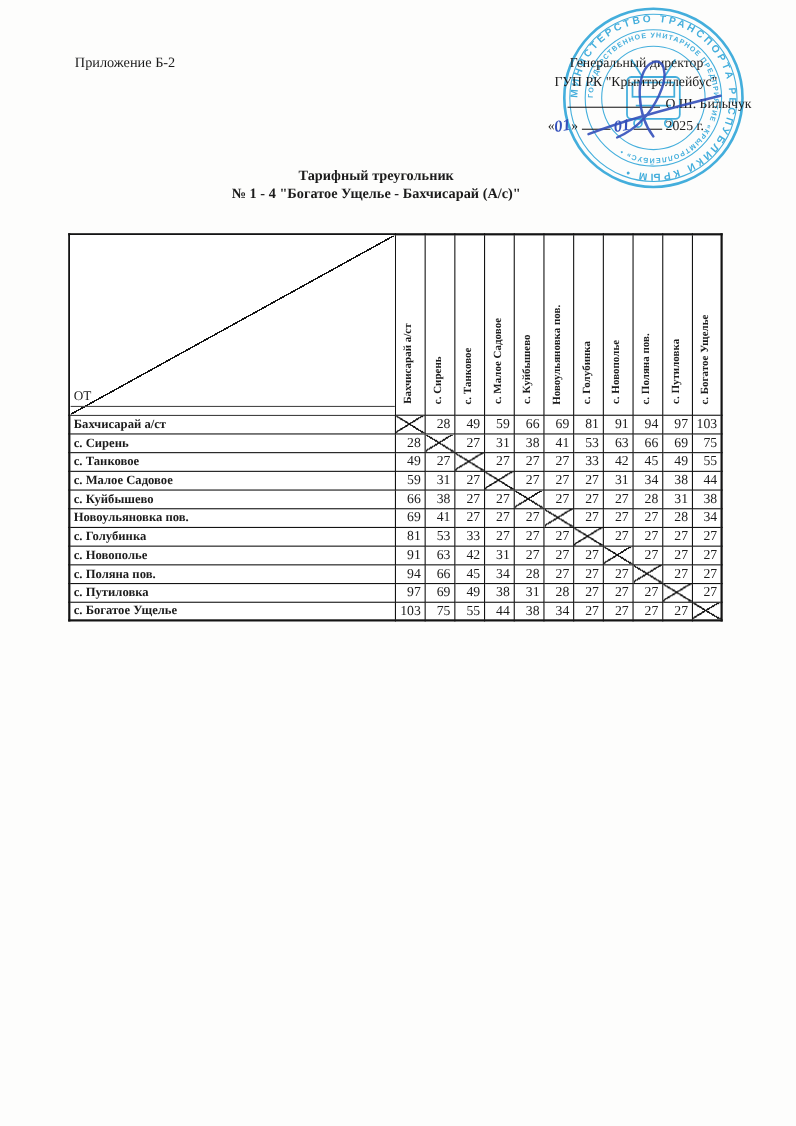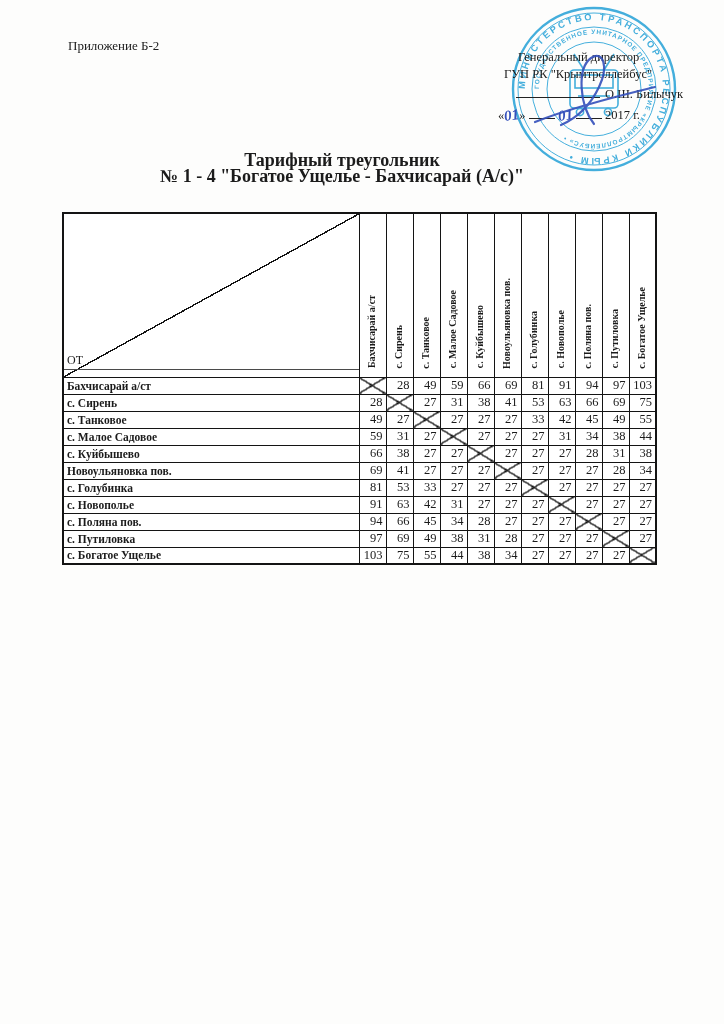--- a/index.html
+++ b/index.html
@@ -2,38 +2,38 @@
 <html><head>
 <meta charset="utf-8">
 <style>
   * { margin:0; padding:0; box-sizing:border-box; }
   html,body { background:#e8e8e8; }
   .page {
     position:relative; width:724px; height:1024px; margin:0 auto;
     background:#fdfdfc; overflow:hidden;
     font-family:"Liberation Serif", serif; color:#1b1b1b;
   }
-  .annex { position:absolute; left:68px; top:38px; font-size:13px; }
+  .annex { position:absolute; left:68px; top:49px; font-size:13px; }
 
   
   .stamp { position:absolute; left:498px; top:-2px; opacity:.88; }
   .approval { position:absolute; left:494px; top:51px; width:230px; font-size:12.5px; line-height:1; z-index:3; }
   .appr-line1 { margin-left:24px; }
   .appr-line2 { margin-top:4px; margin-left:10px; }
   .appr-line3 { margin-top:7px; margin-left:22px; }
   .sigrule { display:inline-block; width:84px; height:11px; border-bottom:1px solid #222; margin-right:5px; }
   .appr-line4 { margin-top:6px; margin-left:4px; }
   .daterule { display:inline-block; width:26px; height:11px; border-bottom:1px solid #222; }
   .hand { color:#3450bb; font-style:italic; font-weight:bold; font-size:15px;
           display:inline-block; transform:rotate(-8deg); position:relative; top:1px; }
   .signature { position:absolute; left:528px; top:42px; z-index:4; }
 
   
   .title-block { position:absolute; left:0; top:152px; width:664px; text-align:center;
-                 font-weight:bold; font-size:18px; line-height:16px;padding-left:20px; }
+                 font-weight:bold; font-size:13px; line-height:16px;padding-left:20px; }
 
   
   table.tariff { position:absolute; left:62px; top:212px; border-collapse:collapse;
                  table-layout:fixed; border:2px solid #141414; background:#fff; }
   table.tariff th, table.tariff td { border:1px solid #141414; overflow:hidden; }
   table.tariff thead tr { height:164px; }
   table.tariff tbody tr { height:17px; }
   th.corner { width:296px; position:relative; background:#fff;margin-top:24px; }
   .corner .diag { position:absolute; inset:0;
     background:linear-gradient(to bottom right,
@@ -94,21 +94,21 @@
     <div class="appr-line1">Генеральный директор</div>
     <div class="appr-line2">ГУП РК "Крымтроллейбус"</div>
     <div class="appr-line3">
       <span class="sigrule"></span><span>О.Ш. Билычук</span>
     </div>
     <div class="appr-line4">
       <span>«</span><span class="hand">01</span><span>»</span>
       <span class="daterule"></span>
       <span class="hand">01</span>
       <span class="daterule"></span>
-      <span>2017 г.</span>
+      <span>2025 г.</span>
     </div>
   </div>
 
   <svg class="signature" width="136" height="92" viewBox="0 0 136 92">
     <g stroke="#3450bb" stroke-width="2.2" fill="none" stroke-linecap="round" opacity="0.9">
       <path d="M 66,82 C 51,63 49,26 63,16 C 75,8 81,24 71,45 C 62,64 49,76 33,83"></path>
       <path d="M 7,80 C 37,68 94,53 127,45"></path>
     </g>
   </svg>
 

